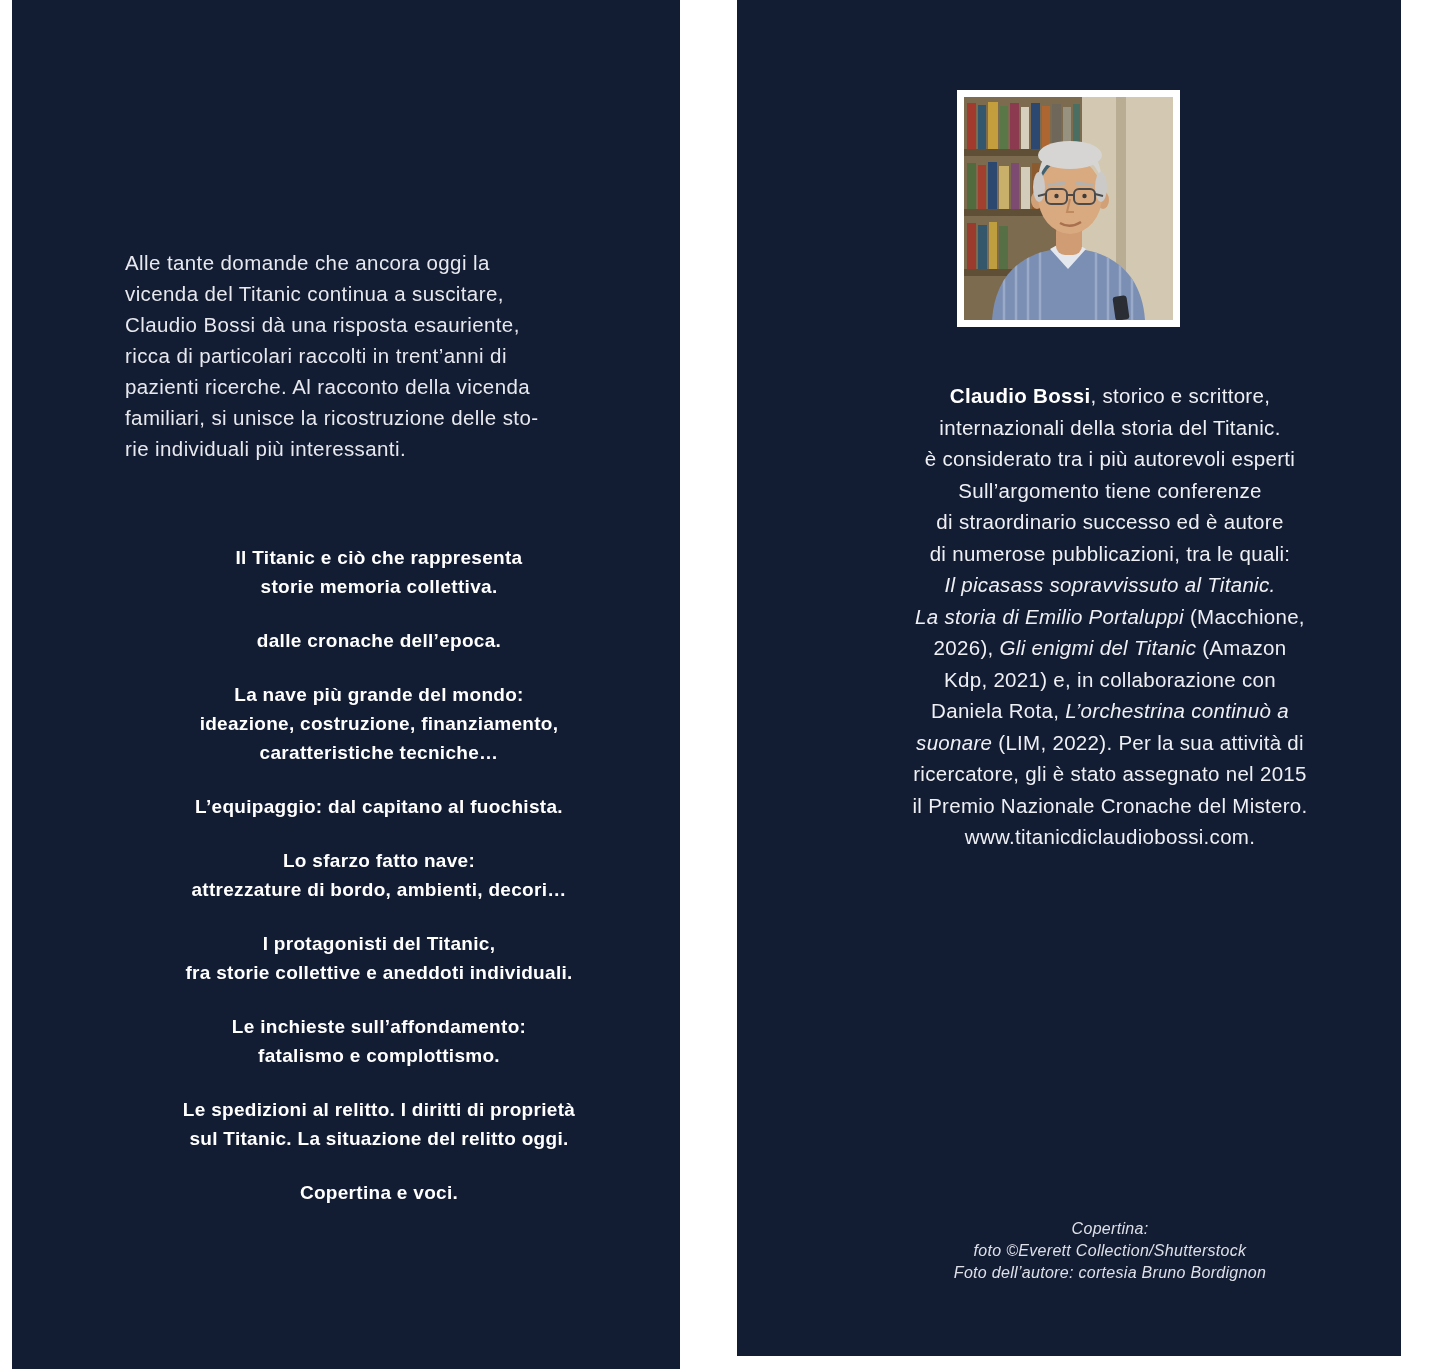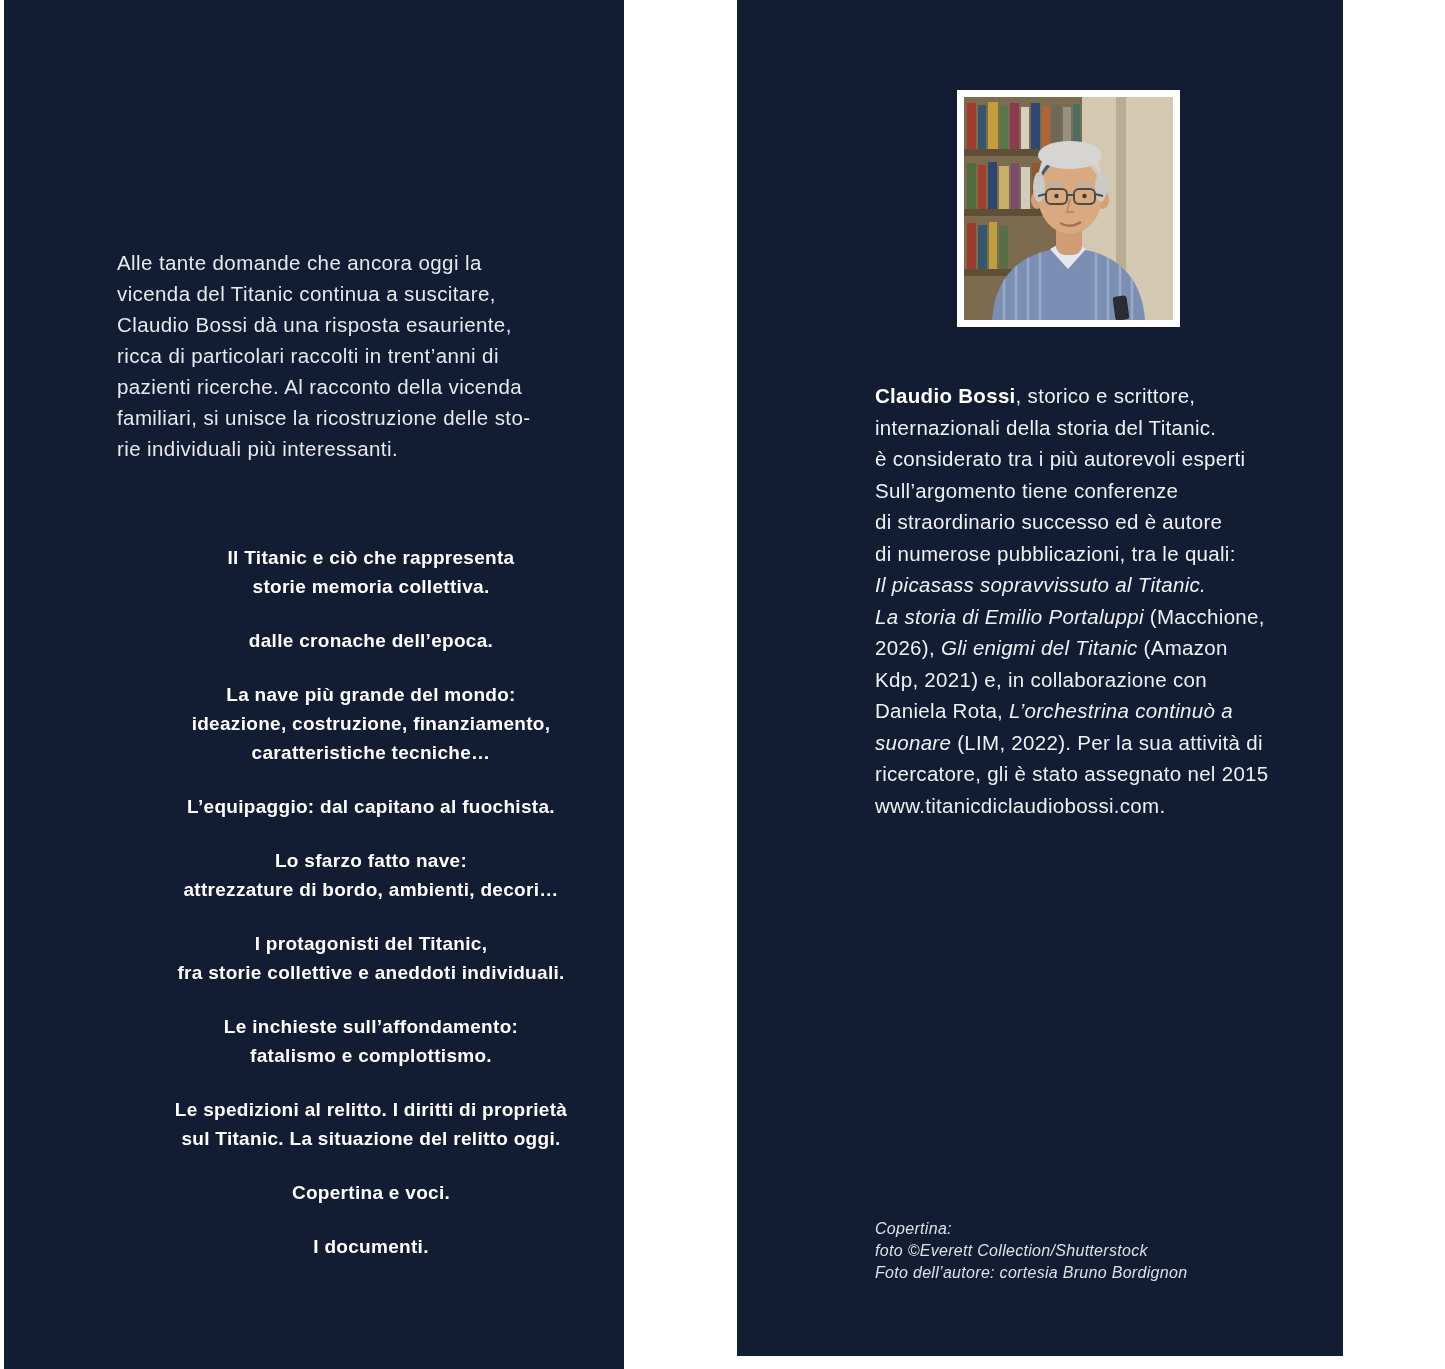--- a/index.html
+++ b/index.html
@@ -2,22 +2,22 @@
 <html><head>
 <meta charset="utf-8">
 <style>
   html,body{margin:0;padding:0;}
   body{
     width:1445px;height:1369px;position:relative;background:#ffffff;
     font-family:"Liberation Sans", sans-serif;
     -webkit-font-smoothing:antialiased;
   }
   .panel{position:absolute;top:0;background:#121c33;overflow:hidden;}
-  .panel-left{left:4px;width:620px;height:1369px;}
-  .panel-right{left:737px;width:606px;height:1356px;}
+  .panel-left{left:12px;width:668px;height:1369px;}
+  .panel-right{left:737px;width:664px;height:1356px;text-align:center;}
 
   .lines .line{white-space:nowrap;}
 
   .intro{
     position:absolute;left:113px;top:247px;width:480px;
     font-size:20.5px;line-height:31px;letter-spacing:0.4px;
     font-weight:400;color:#e7e9ee;
   }
 
   .topics{
@@ -90,23 +90,20 @@
       <div class="item">
         <div class="line">Le inchieste sull’affondamento:</div>
         <div class="line">fatalismo e complottismo.</div>
       </div>
       <div class="item">
         <div class="line">Le spedizioni al relitto. I diritti di proprietà</div>
         <div class="line">sul Titanic. La situazione del relitto oggi.</div>
       </div>
       <div class="item">
         <div class="line">Copertina e voci.</div>
-      </div>
-      <div class="item">
-        <div class="line">I documenti.</div>
       </div>
     </div>
 </div>
 
 <div class="panel panel-right">
 
   <div class="photo-frame">
     <svg viewBox="0 0 209 223" xmlns="http://www.w3.org/2000/svg" role="img" aria-label="Author portrait">
       <defs>
         <clipPath id="torsoClip">
@@ -201,20 +198,21 @@
       <div class="line"><span>Sull’argomento tiene conferenze</span></div>
       <div class="line"><span>di straordinario successo ed è autore</span></div>
       <div class="line"><span>di numerose pubblicazioni, tra le quali:</span></div>
       <div class="line"><span class="i">Il picasass sopravvissuto al Titanic.</span></div>
       <div class="line"><span class="i">La storia di Emilio Portaluppi</span><span> (Macchione,</span></div>
       <div class="line"><span>2026), </span><span class="i">Gli enigmi del Titanic</span><span> (Amazon</span></div>
       <div class="line"><span>Kdp, 2021) e, in collaborazione con</span></div>
       <div class="line"><span>Daniela Rota, </span><span class="i">L’orchestrina continuò a</span></div>
       <div class="line"><span class="i">suonare</span><span> (LIM, 2022). Per la sua attività di</span></div>
       <div class="line"><span>ricercatore, gli è stato assegnato nel 2015</span></div>
+      <div class="line"><span>il Premio Nazionale Cronache del Mistero.</span></div>
       <div class="line"><span>www.titanicdiclaudiobossi.com.</span></div>
     </div>
 
   <div class="credits lines">
       <div class="line">Copertina:</div>
       <div class="line">foto ©Everett Collection/Shutterstock</div>
       <div class="line">Foto dell’autore: cortesia Bruno Bordignon</div>
     </div>
 </div>
 

